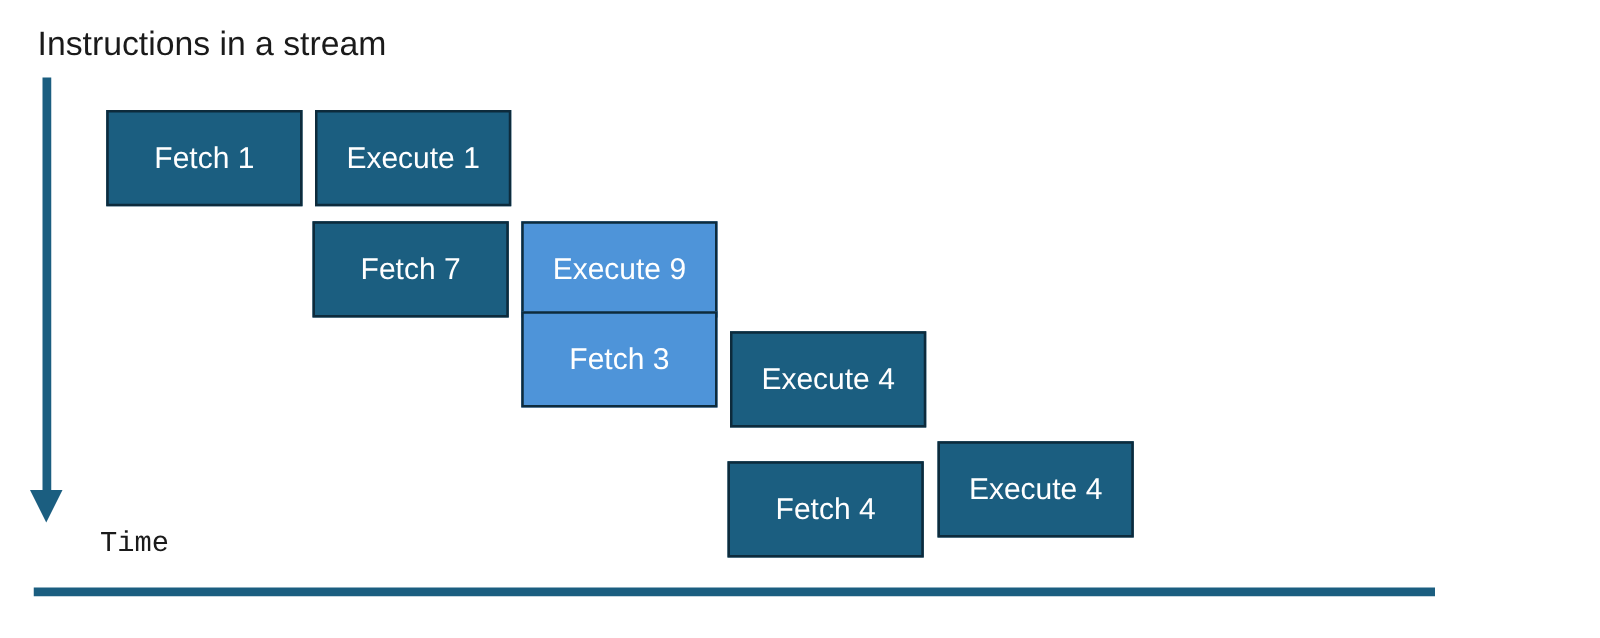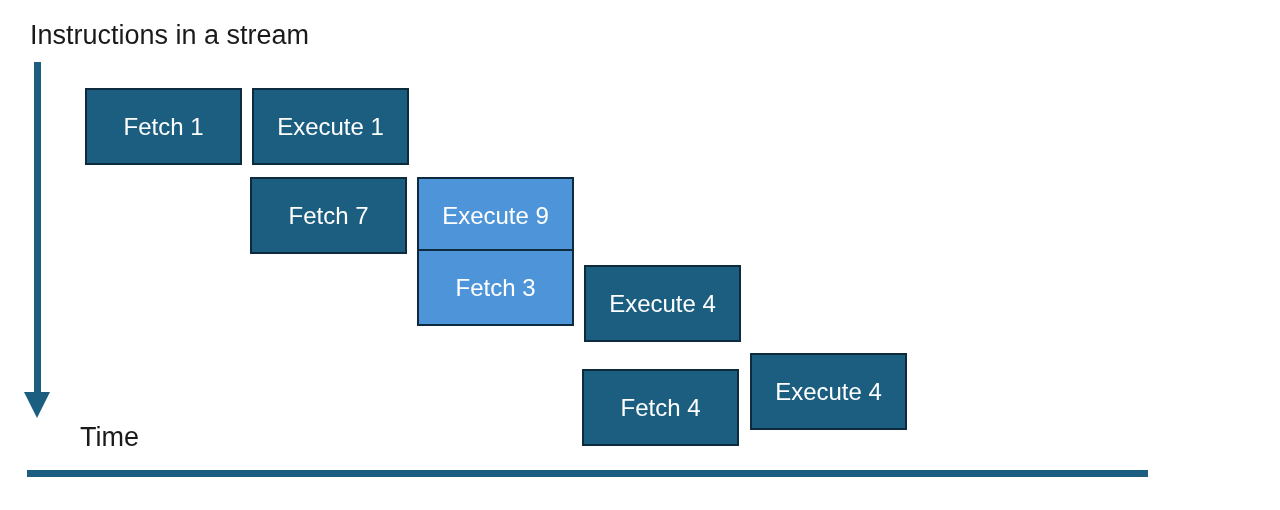--- a/index.html
+++ b/index.html
@@ -61,23 +61,24 @@
     width: 0;
     height: 0;
     border-top: 12.5px solid transparent;
     border-bottom: 12.5px solid transparent;
     border-left: 24px solid var(--arrow);
   }
   .time-label {
     position: absolute;
     left: 80px;
     top: 422px;
-    font-size: 27px;
+    font-size: 23px;
     color: #1a1a1a;
     white-space: nowrap;
+    font-family: Liberation Mono, monospace;
   }
   .pipe-box {
     position: absolute;
     width: 157px;
     height: 77px;
     box-sizing: border-box;
     border: 2.5px solid var(--box-border);
     color: var(--box-text);
     font-size: 24px;
     display: flex;

